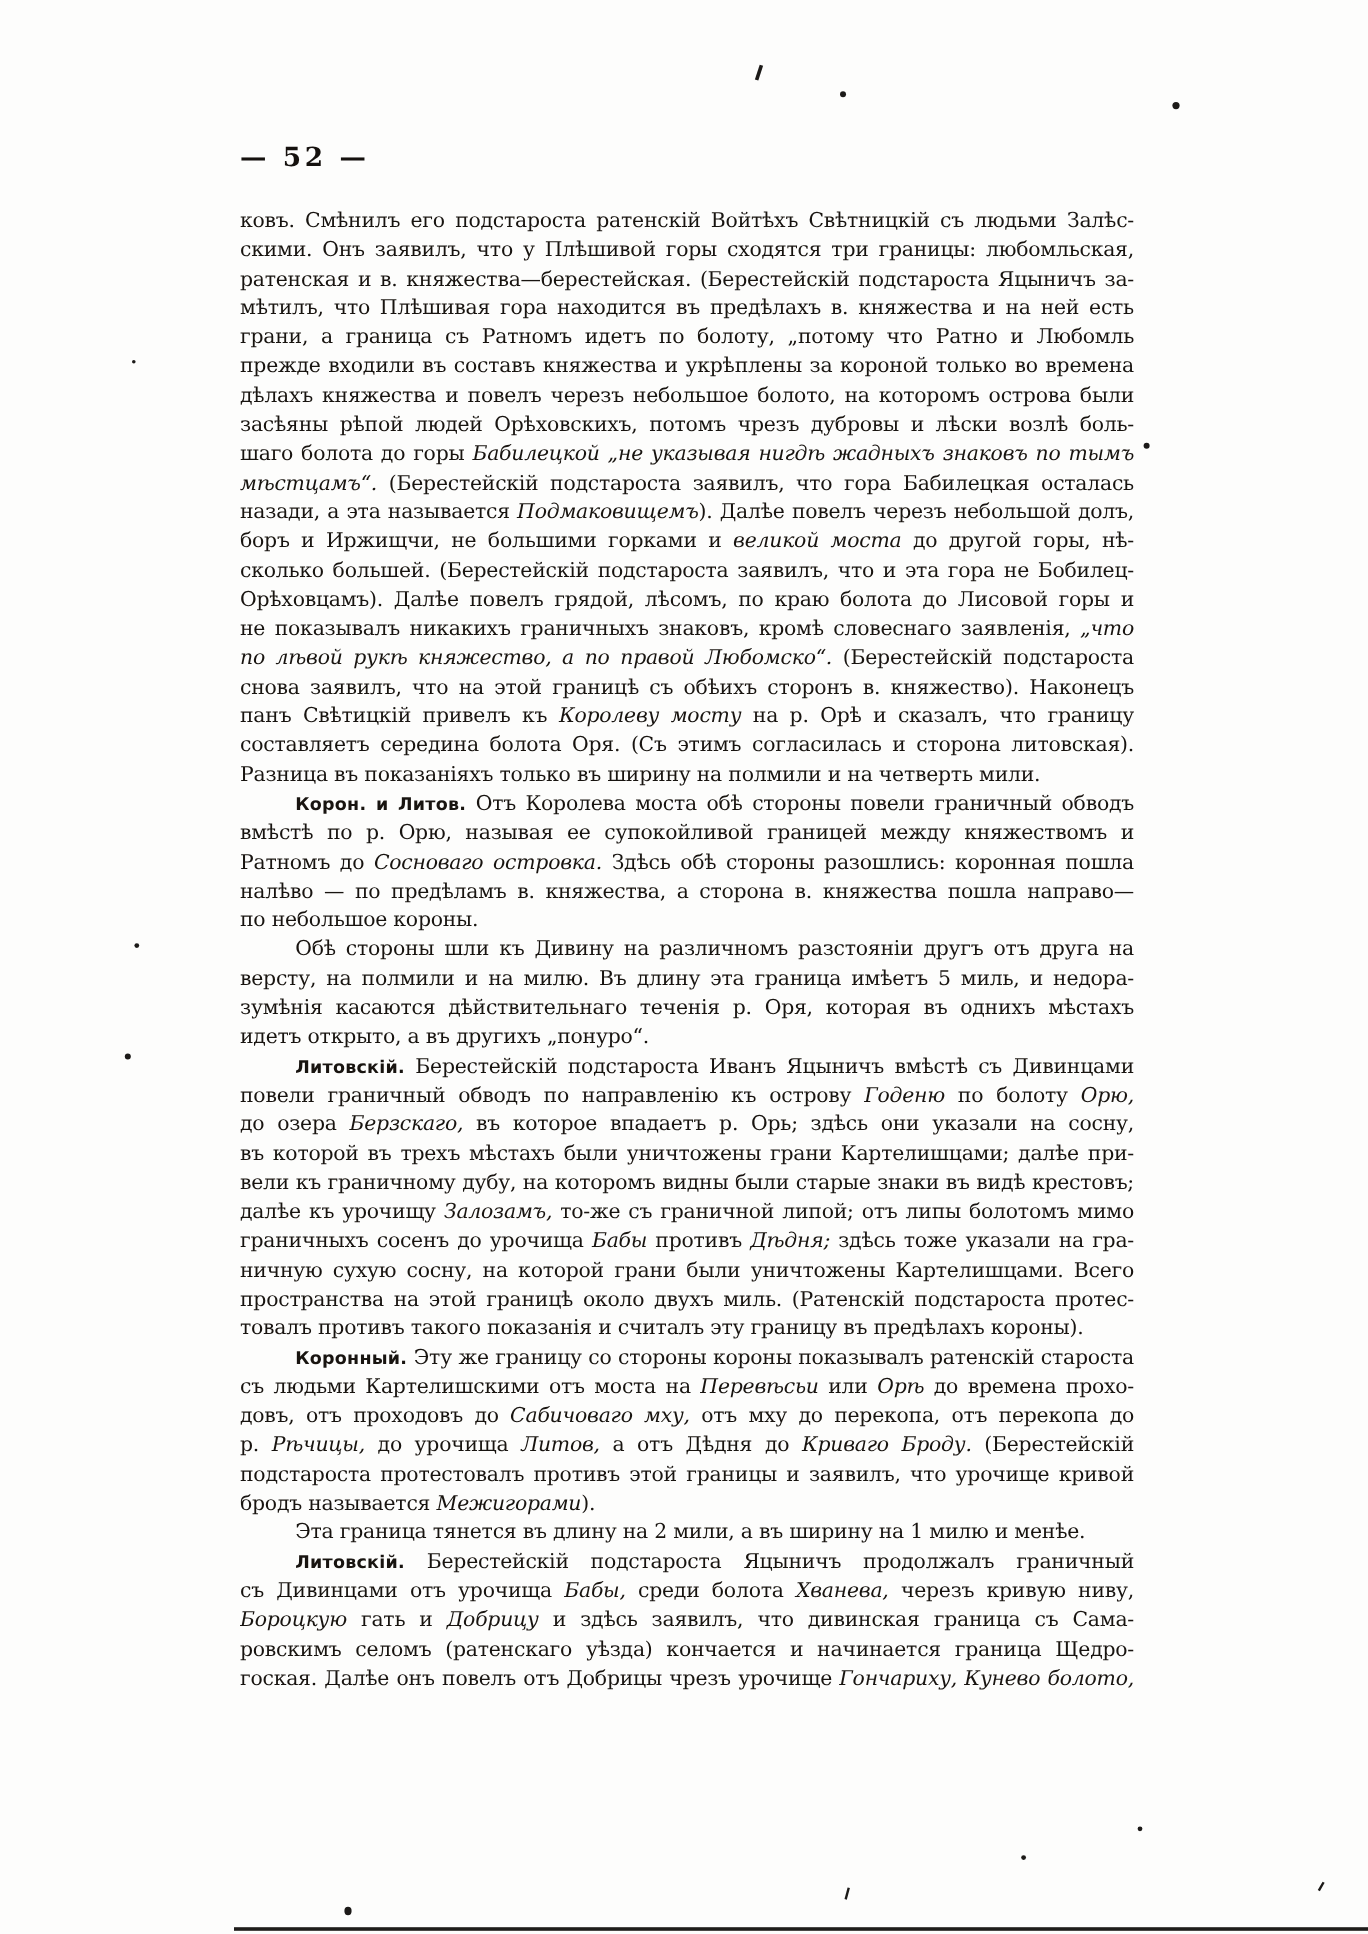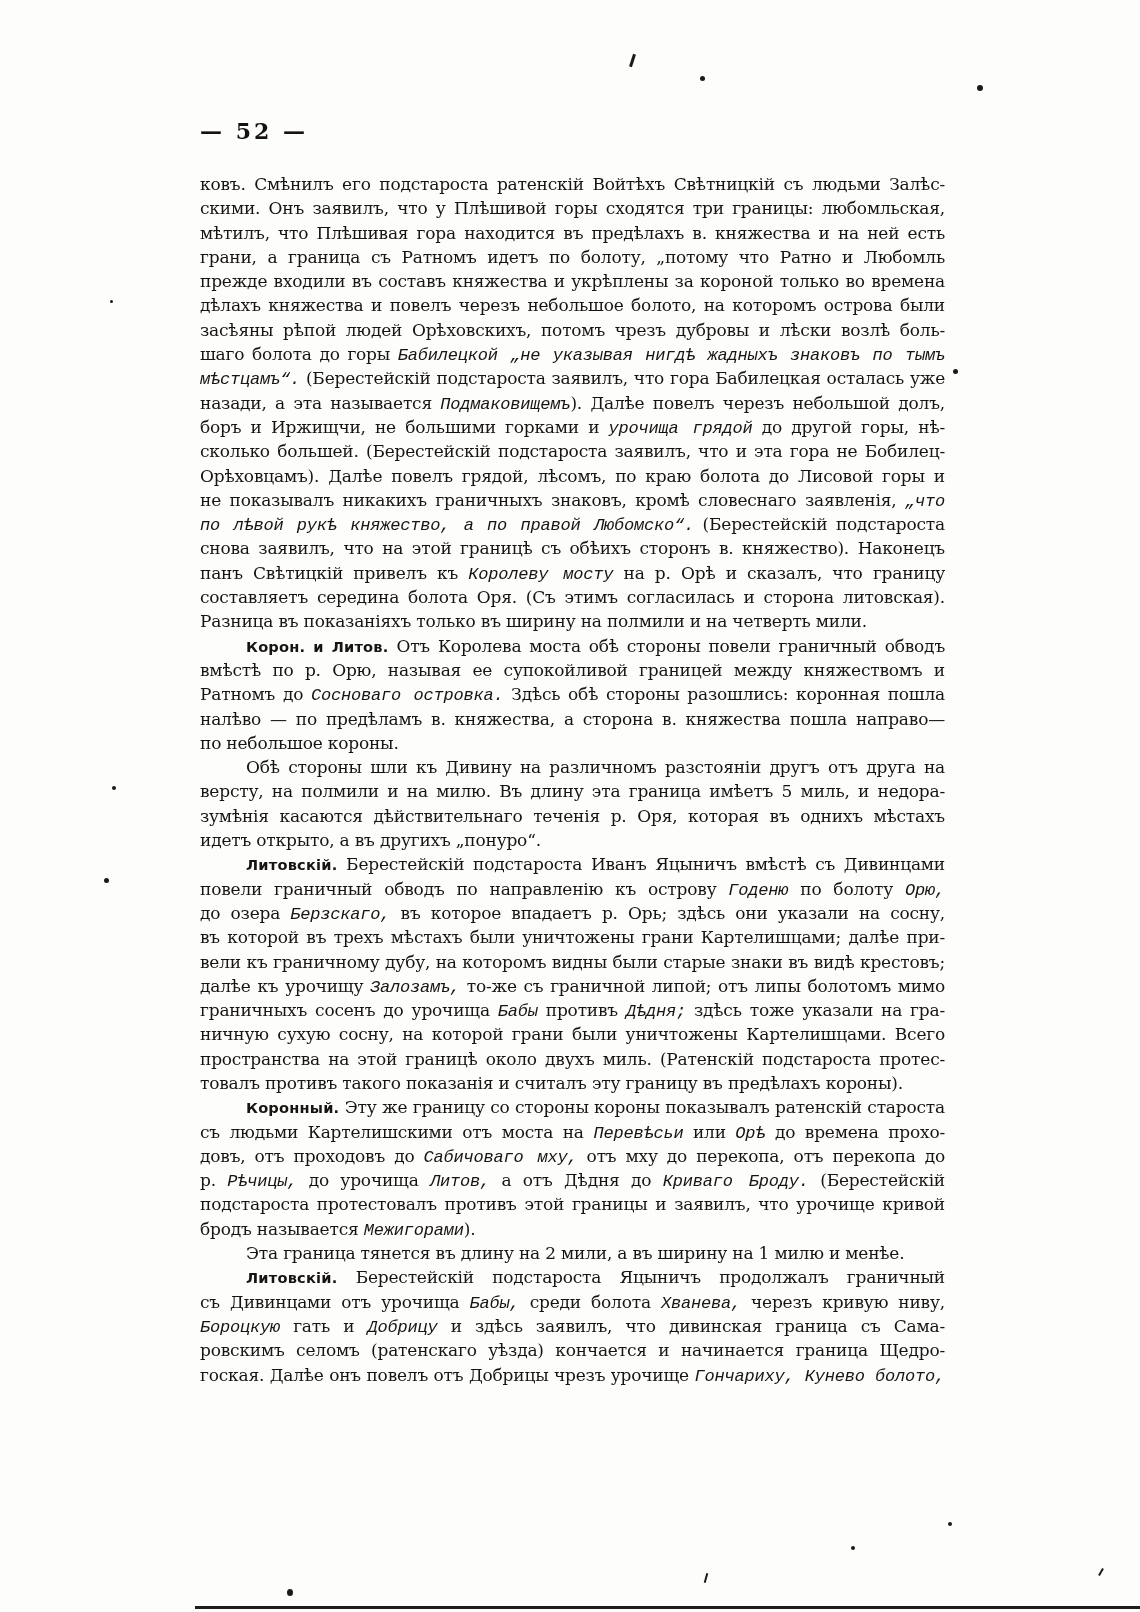--- a/index.html
+++ b/index.html
@@ -32,21 +32,21 @@
     line-height: 24.3px;
     font-size: 17px;
     letter-spacing: -0.2px;
     text-align: justify;
     text-align-last: justify;
     overflow: hidden;
     white-space: normal;
   }
   .line.last { text-align-last: left; }
   .line.ind  { text-indent: 46px; }
-  .line .i   { font-style: italic; font-family: Liberation Mono, monospace; }
+  .line .i   { font-style: italic; }
   .line .b   {
     font-family: "DejaVu Sans", sans-serif;
     font-weight: 700;
     font-size: 14.6px;
     letter-spacing: 0.2px;
   }
   .speck {
     position: absolute;
     background: #1c1a18;
     border-radius: 50%;
@@ -66,29 +66,30 @@
 <body>
 
 <div class="sheet">
 
   <div class="pageno">— 52 —</div>
 
   <div class="textblock">
       <div>
         <div class="line"><span>ковъ. Смѣнилъ его подстароста ратенскій Войтѣхъ Свѣтницкій съ людьми Залѣс-</span></div>
         <div class="line"><span>скими. Онъ заявилъ, что у Плѣшивой горы сходятся три границы: любомльская,</span></div>
+        <div class="line"><span>ратенская и в. княжества—берестейская. (Берестейскій подстароста Яцыничъ за-</span></div>
         <div class="line"><span>мѣтилъ, что Плѣшивая гора находится въ предѣлахъ в. княжества и на ней есть</span></div>
         <div class="line"><span>грани, а граница съ Ратномъ идетъ по болоту, „потому что Ратно и Любомль</span></div>
         <div class="line"><span>прежде входили въ составъ княжества и укрѣплены за короной только во времена</span></div>
         <div class="line"><span>дѣлахъ княжества и повелъ черезъ небольшое болото, на которомъ острова были</span></div>
         <div class="line"><span>засѣяны рѣпой людей Орѣховскихъ, потомъ чрезъ дубровы и лѣски возлѣ боль-</span></div>
         <div class="line"><span>шаго болота до горы </span><span class="i">Бабилецкой „не указывая нигдѣ жадныхъ знаковъ по тымъ</span></div>
         <div class="line"><span class="i">мѣстцамъ“.</span><span> (Берестейскій подстароста заявилъ, что гора Бабилецкая осталась уже</span></div>
         <div class="line"><span>назади, а эта называется </span><span class="i">Подмаковищемъ</span><span>). Далѣе повелъ черезъ небольшой долъ,</span></div>
-        <div class="line"><span>боръ и Иржищчи, не большими горками и </span><span class="i">урочища грядой</span><span> до другой горы, нѣ-</span></div>
+        <div class="line"><span>боръ и Иржищчи, не большими горками и </span><span class="i">великой моста</span><span> до другой горы, нѣ-</span></div>
         <div class="line"><span>сколько большей. (Берестейскій подстароста заявилъ, что и эта гора не Бобилец-</span></div>
         <div class="line"><span>Орѣховцамъ). Далѣе повелъ грядой, лѣсомъ, по краю болота до Лисовой горы и</span></div>
         <div class="line"><span>не показывалъ никакихъ граничныхъ знаковъ, кромѣ словеснаго заявленія, </span><span class="i">„что</span></div>
         <div class="line"><span class="i">по лѣвой рукѣ княжество, а по правой Любомско“.</span><span> (Берестейскій подстароста</span></div>
         <div class="line"><span>снова заявилъ, что на этой границѣ съ обѣихъ сторонъ в. княжество). Наконецъ</span></div>
         <div class="line"><span>панъ Свѣтицкій привелъ къ </span><span class="i">Королеву мосту</span><span> на р. Орѣ и сказалъ, что границу</span></div>
         <div class="line"><span>составляетъ середина болота Оря. (Съ этимъ согласилась и сторона литовская).</span></div>
         <div class="line last"><span>Разница въ показаніяхъ только въ ширину на полмили и на четверть мили.</span></div>
       </div>
       <div>

